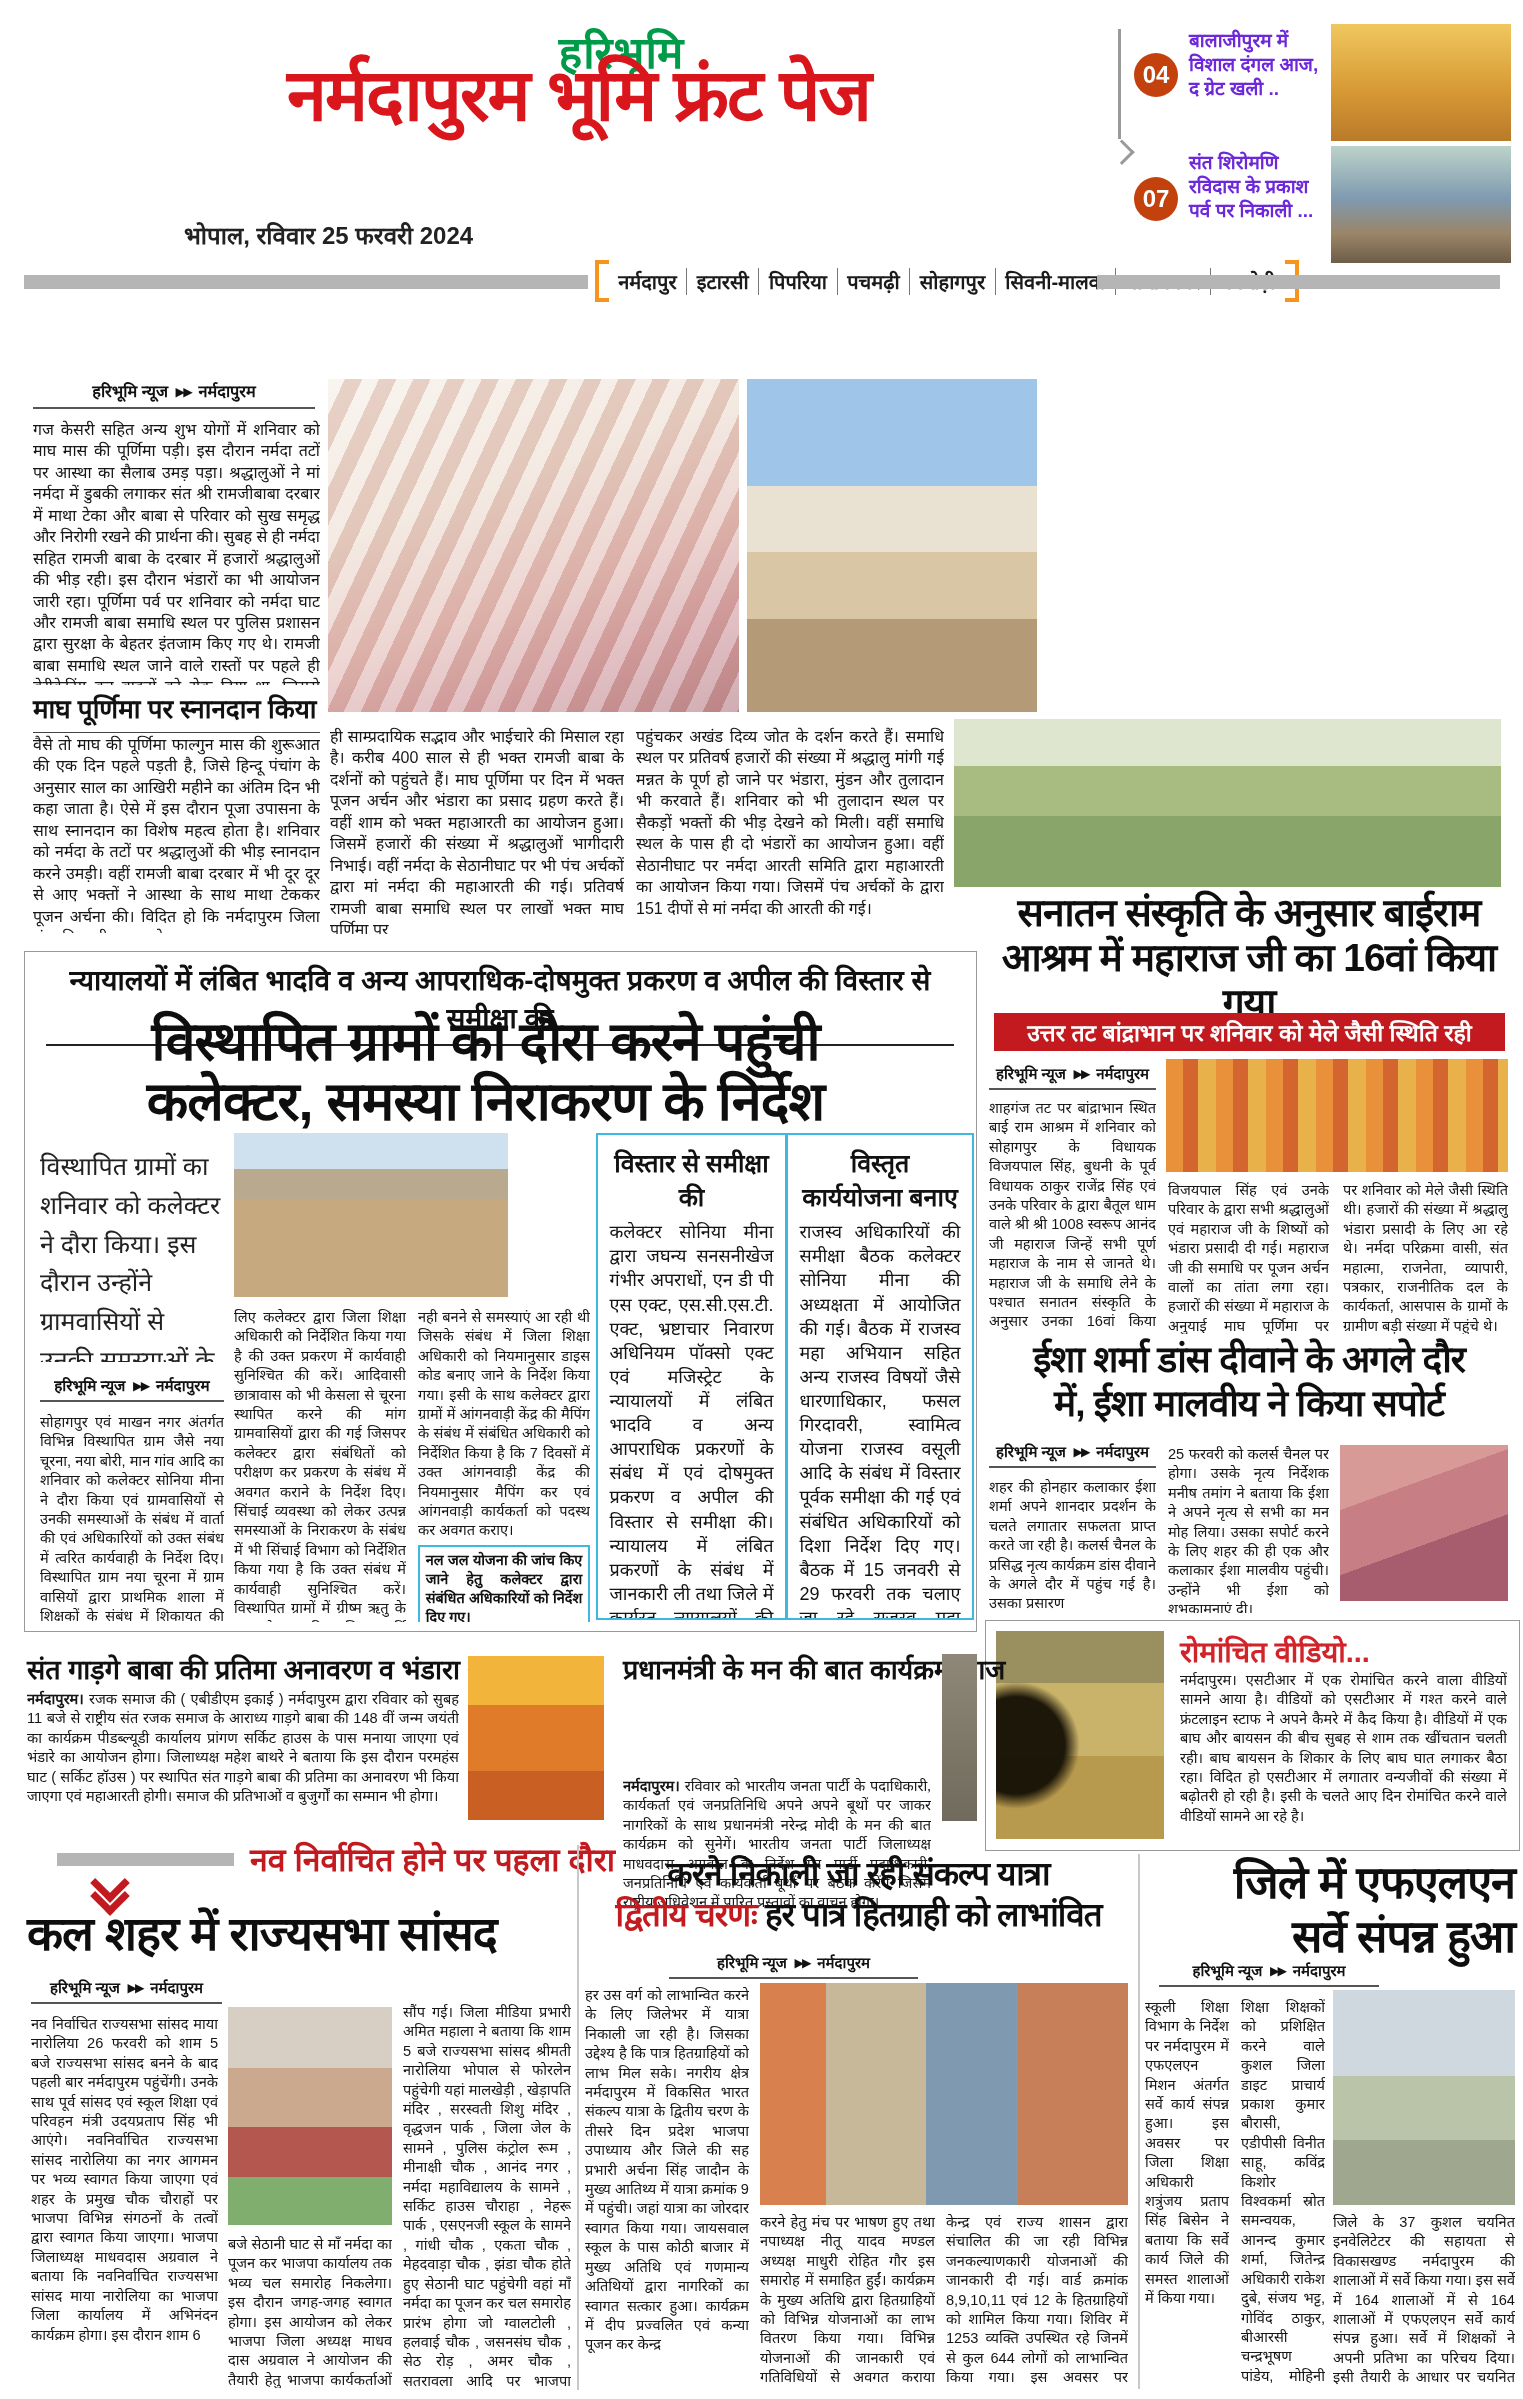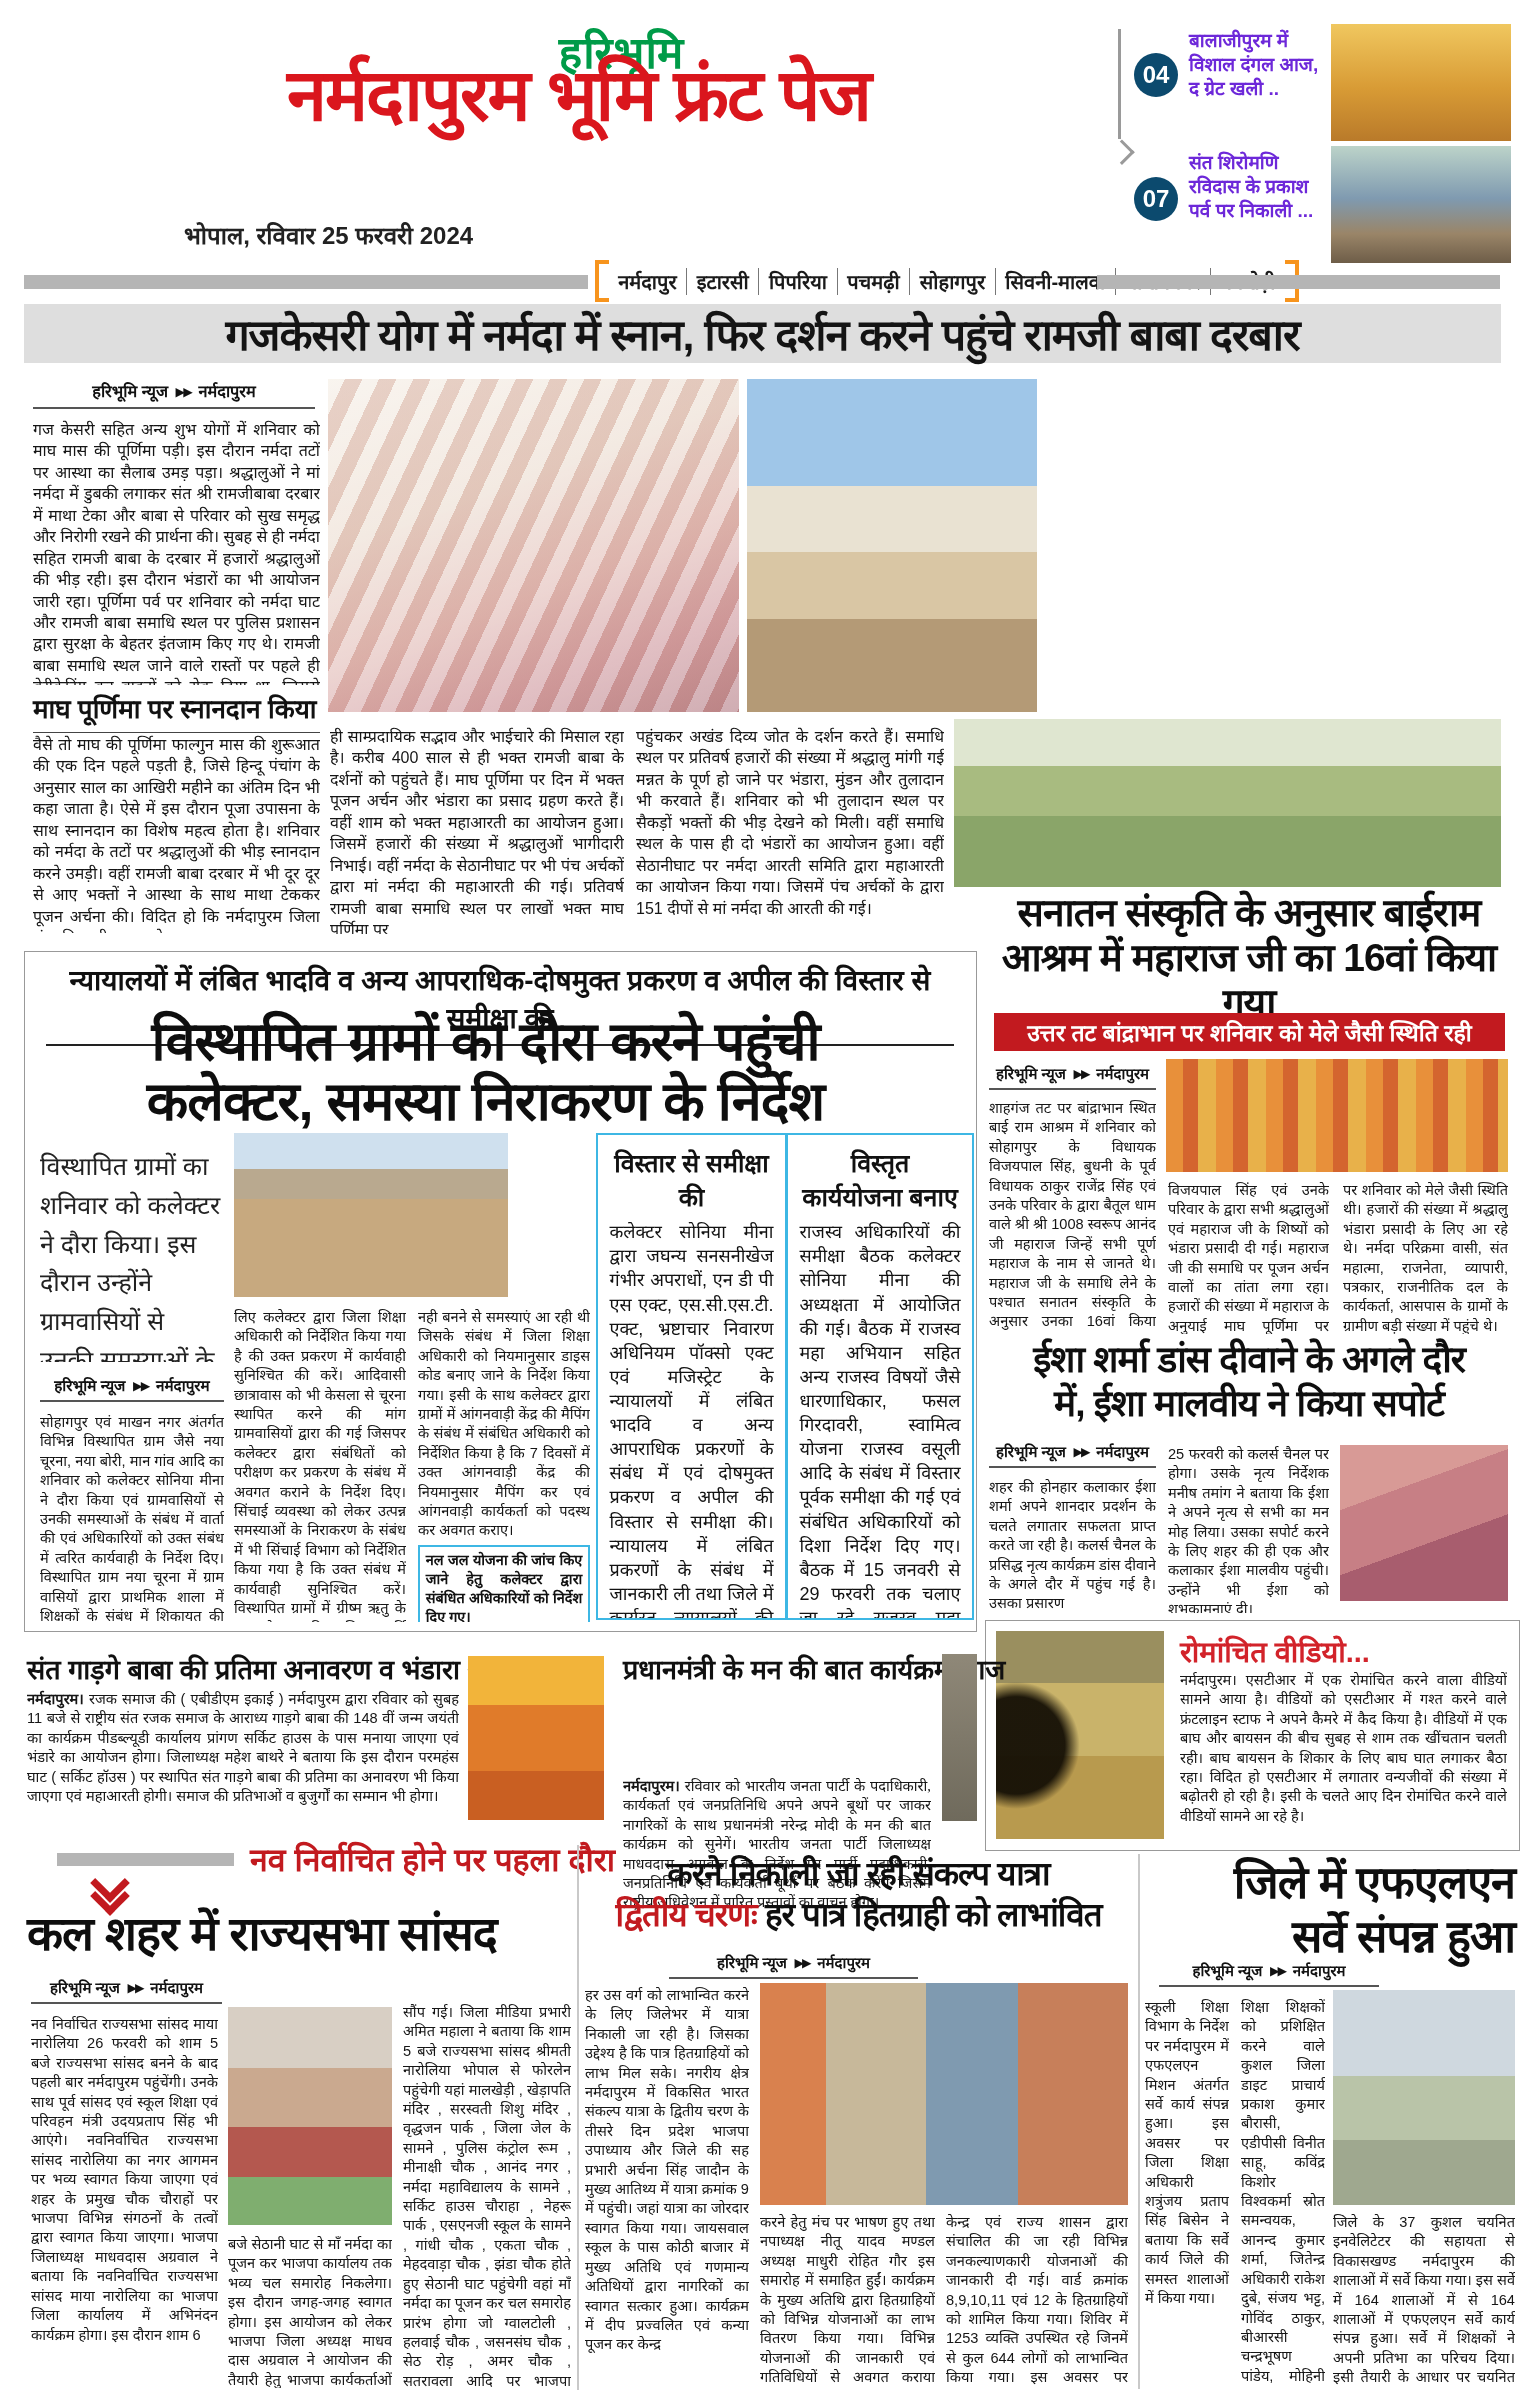--- a/index.html
+++ b/index.html
@@ -14,21 +14,21 @@
   .mast-title{color:#da161d;font-weight:800;font-size:72px;line-height:1.02;text-align:center;white-space:nowrap;letter-spacing:-1.9px;}
   .dateline{font-weight:700;font-size:24px;color:#222;}
   .graybar{background:#b5b5b5;}
   .cities{display:flex;align-items:center;gap:0;list-style:none;margin:0;padding:0;}
   .cities li{font-weight:700;font-size:20px;color:#1a1a1a;padding:0 9.6px;white-space:nowrap;}
   .cities li + li{border-left:1.9px solid #777;}
   .bracket{width:9.6px;height:34px;border:4.8px solid #f7941d;}
   .bracket.left{border-right:none;}
   .bracket.right{border-left:none;}
   
-  .teaser-num{width:44px;height:44px;border-radius:50%;background:#0c4a6e;color:#fff;
+  .teaser-num{width:44px;height:44px;border-radius:50%;background:#c2410c;color:#fff;
     display:flex;align-items:center;justify-content:center;font-weight:700;font-size:24px;}
   .teaser-text{font-weight:700;font-size:19px;line-height:1.25;color:#6d28d9;}
   .rail{background:#9a9a9a;}
   .rail-chev{width:15.3px;height:15.3px;border-right:3.8px solid #9a9a9a;border-bottom:3.8px solid #9a9a9a;transform:rotate(-45deg);}
   
   .photo{background-size:cover;}
   .band{background:#dedede;display:flex;align-items:center;justify-content:center;}
   .h1{font-weight:800;font-size:43px;color:#141414;white-space:nowrap;letter-spacing:-1px;}
   .byline{display:flex;align-items:center;gap:7.6px;font-weight:700;font-size:16.3px;
     border-bottom:2.4px solid #555;padding-bottom:4.8px;color:#111;}
@@ -96,23 +96,20 @@
   </div>
   <div class="abs teaser-text" style="left:1189px;top:29px;width:136px;">बालाजीपुरम में विशाल दंगल आज, द ग्रेट खली ..</div>
   <div class="abs photo" style="left:1331px;top:24px;width:180px;height:117px;background:linear-gradient(180deg,#f0c75f 0%,#d89b35 55%,#b97a2a 100%);"></div>
 
   <div class="abs" style="left:1134px;top:177px;">
     <div class="teaser-num">07</div>
   </div>
   <div class="abs teaser-text" style="left:1189px;top:151px;width:136px;">संत शिरोमणि रविदास के प्रकाश पर्व पर निकाली ...</div>
   <div class="abs photo" style="left:1331px;top:146px;width:180px;height:117px;background:linear-gradient(180deg,#bcd3c9 0%,#7f9ab0 45%,#9a8568 75%,#6e5d48 100%);"></div>
 
-  <div class="abs band" style="left:24px;top:304px;width:1477px;height:59px;">
-    <span class="h1">गजकेसरी योग में नर्मदा में स्नान, फिर दर्शन करने पहुंचे रामजी बाबा दरबार</span>
-  </div>
 
   <div class="abs byline" style="left:33px;top:380px;width:282px;justify-content:center;">
     <span>हरिभूमि न्यूज</span>
     <span class="arr">▶▶</span>
     <span>नर्मदापुरम</span>
   </div>
   <div class="abs body" style="left:33px;top:419px;width:287px;height:266px;overflow:hidden;">गज केसरी सहित अन्य शुभ योगों में शनिवार को माघ मास की पूर्णिमा पड़ी। इस दौरान नर्मदा तटों पर आस्था का सैलाब उमड़ पड़ा। श्रद्धालुओं ने मां नर्मदा में डुबकी लगाकर संत श्री रामजीबाबा दरबार में माथा टेका और बाबा से परिवार को सुख समृद्ध और निरोगी रखने की प्रार्थना की। सुबह से ही नर्मदा सहित रामजी बाबा के दरबार में हजारों श्रद्धालुओं की भीड़ रही। इस दौरान भंडारों का भी आयोजन जारी रहा। पूर्णिमा पर्व पर शनिवार को नर्मदा घाट और रामजी बाबा समाधि स्थल पर पुलिस प्रशासन द्वारा सुरक्षा के बेहतर इंतजाम किए गए थे। रामजी बाबा समाधि स्थल जाने वाले रास्तों पर पहले ही बेरीकेटिंग कर वाहनों को रोक दिया था, जिससे लोगों को परेशानी का सामना भी करना पड़ा। वहीं रामजी बाबा स्थल पर बाबा की पूजन अर्चना कर लोगों ने तुलादान भी करवाया।</div>
 
   <div class="abs photo" style="left:328px;top:379px;width:411px;height:333px;background:repeating-linear-gradient(115deg,rgba(255,255,255,.45) 0 15.3px,rgba(214,170,160,.4) 15.3px 31px),linear-gradient(160deg,#f4ece2 0%,#ead9cb 35%,#dfb4ae 60%,#c98b92 80%,#a96a74 100%);"></div>
   <div class="abs photo" style="left:747px;top:379px;width:290px;height:333px;background:linear-gradient(180deg,#9fc6e8 0 32%,#e9e2d2 32% 52%,#d9c6a4 52% 72%,#b49a76 72% 100%);"></div>

